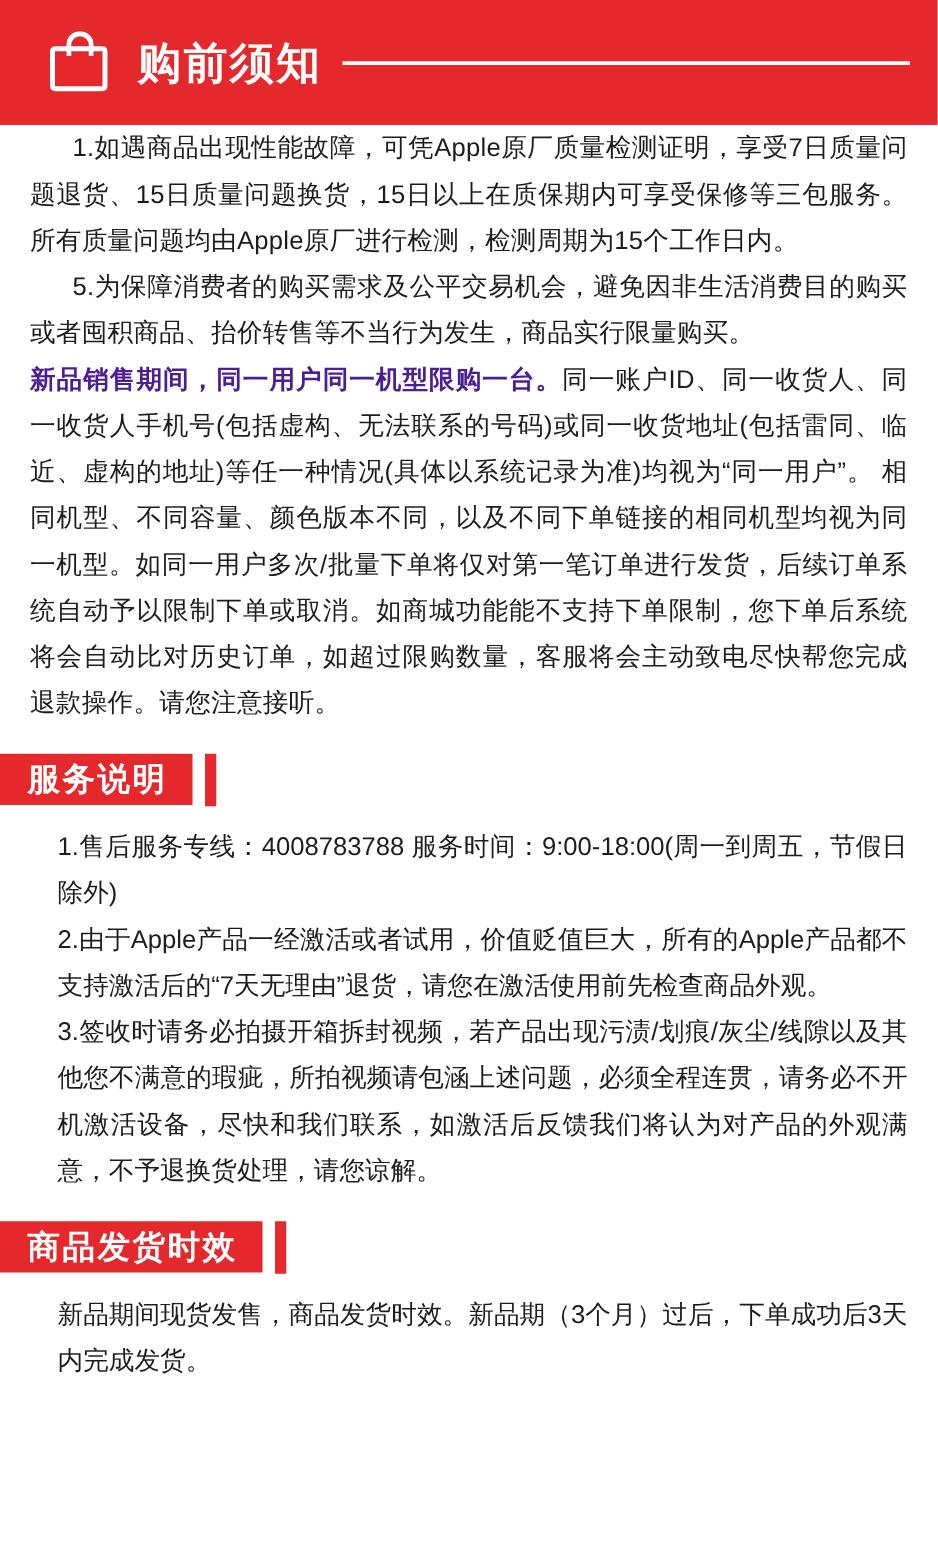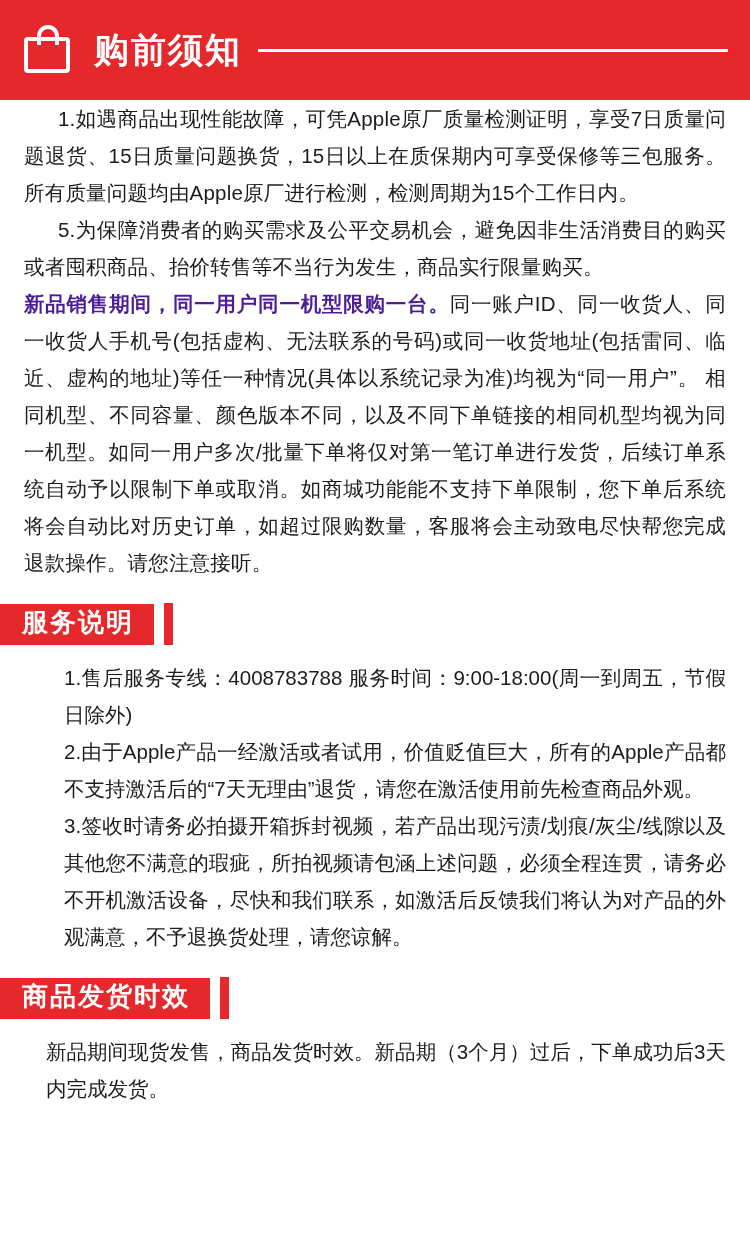--- a/index.html
+++ b/index.html
@@ -23,21 +23,21 @@
   }
 
   
   .top-banner {
     position: relative;
     width: 750px;
     height: 100px;
     background: #e4282c;
     display: flex;
     align-items: center;
-    padding-left: 22px;
+    padding-left: 38px;
     box-sizing: border-box;
   }
   .bag-icon {
     width: 54px;
     height: 54px;
     position: relative;
     flex: none;
   }
   .bag-icon .bag-body {
     position: absolute;
@@ -99,44 +99,43 @@
     text-indent: 0;
   }
   .hl {
     color: #4c1d95;
     font-weight: bold;
   }
 
   
   .section-head {
     display: flex;
-    align-items: flex-end;
+    align-items: flex-start;
     margin-top: 22px;
     margin-left: -24px;
-    font-family: Liberation Mono, monospace;
   }
   .tag {
     background: #e4282c;
     color: #ffffff;
     font-size: 26px;
     font-weight: bold;
     letter-spacing: 2px;
     padding: 7px 20px 8px 22px;
     line-height: 1;
     white-space: nowrap;
   }
   .tag-bar {
     width: 9px;
     height: 42px;
     background: #e4282c;
     margin-left: 10px;
   }
 
   .section-body {
-    padding: 14px 24px 0 64px;
+    padding: 14px 24px 0 46px;
     box-sizing: border-box;
   }
   .list-item {
     font-size: 20.5px;
     line-height: 37px;
     color: #1c1c1c;
     text-align: justify;
     margin: 0;
   }
 

